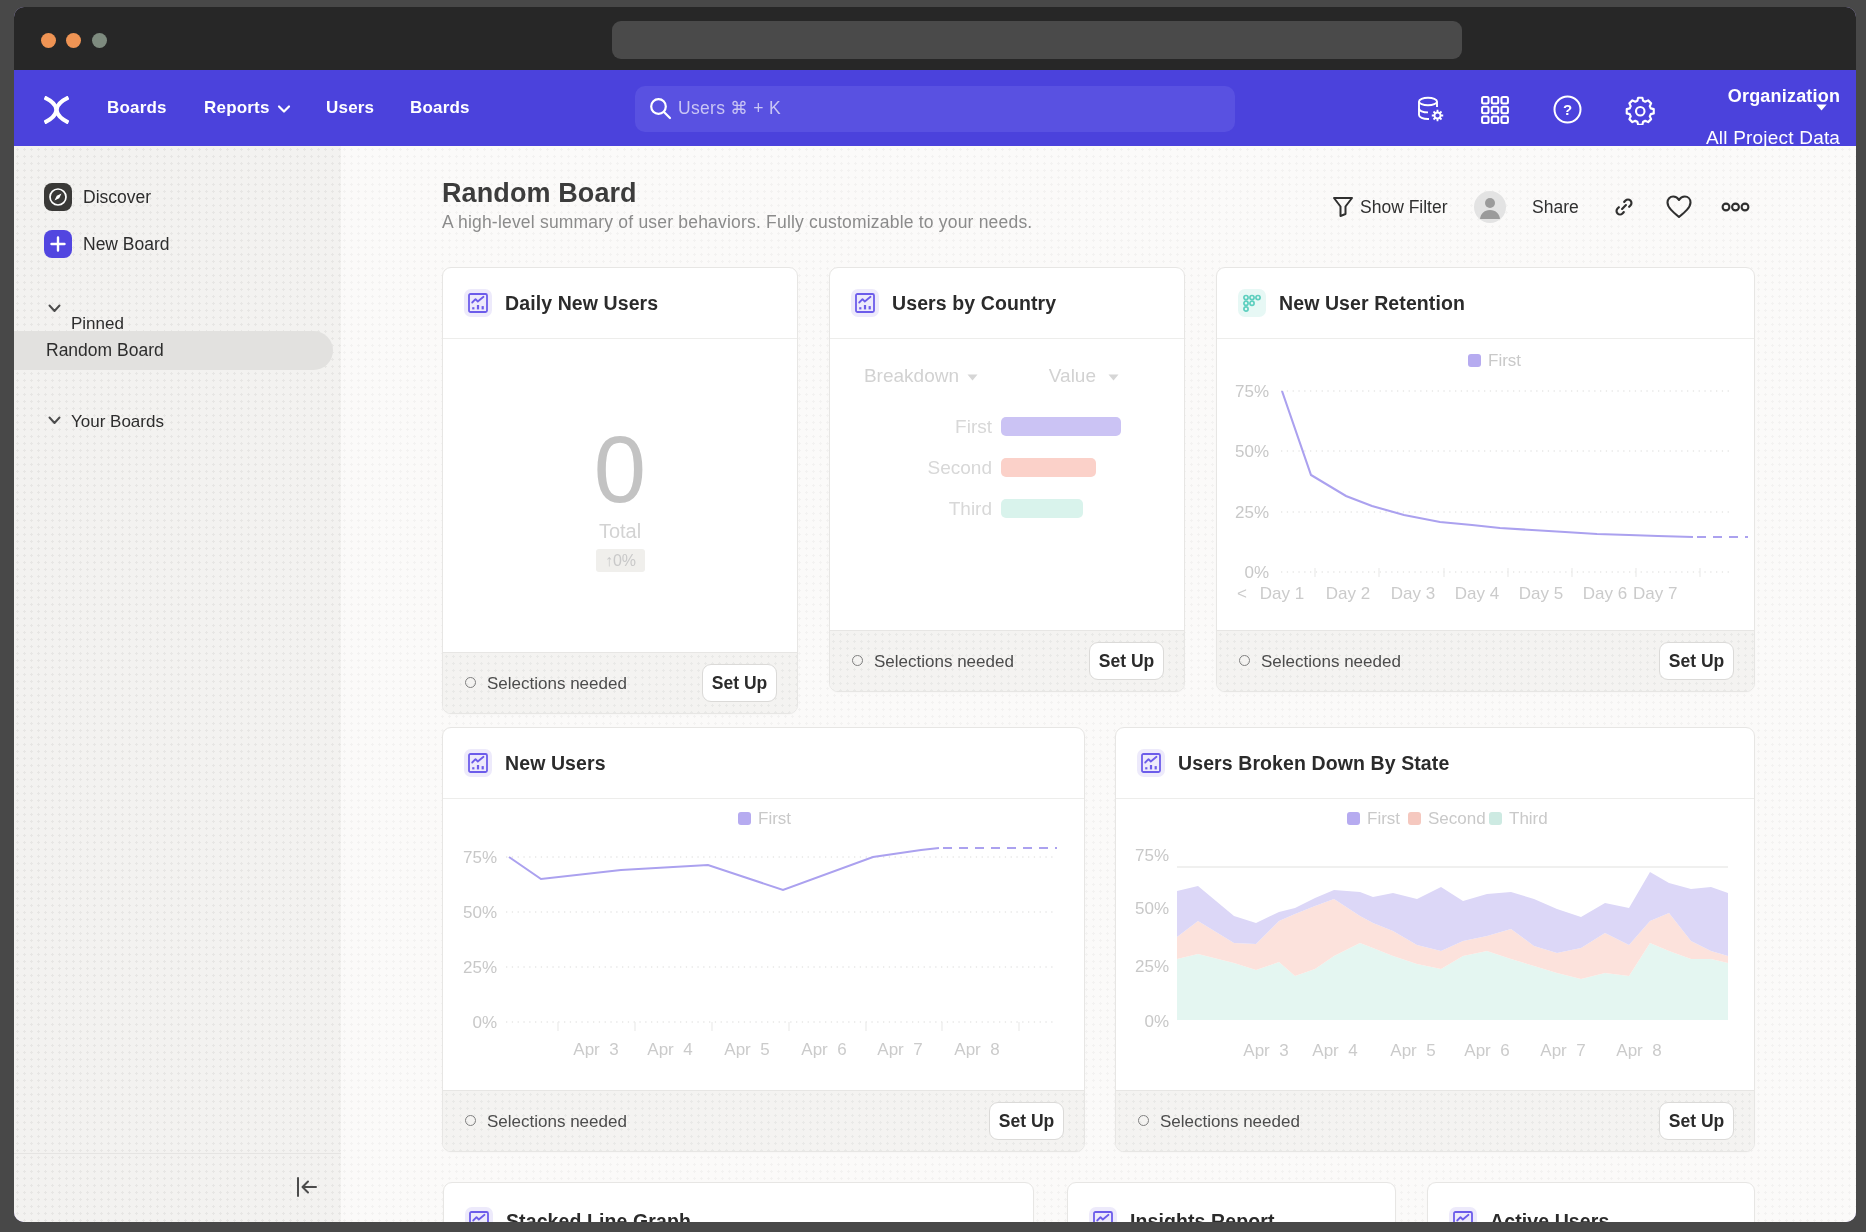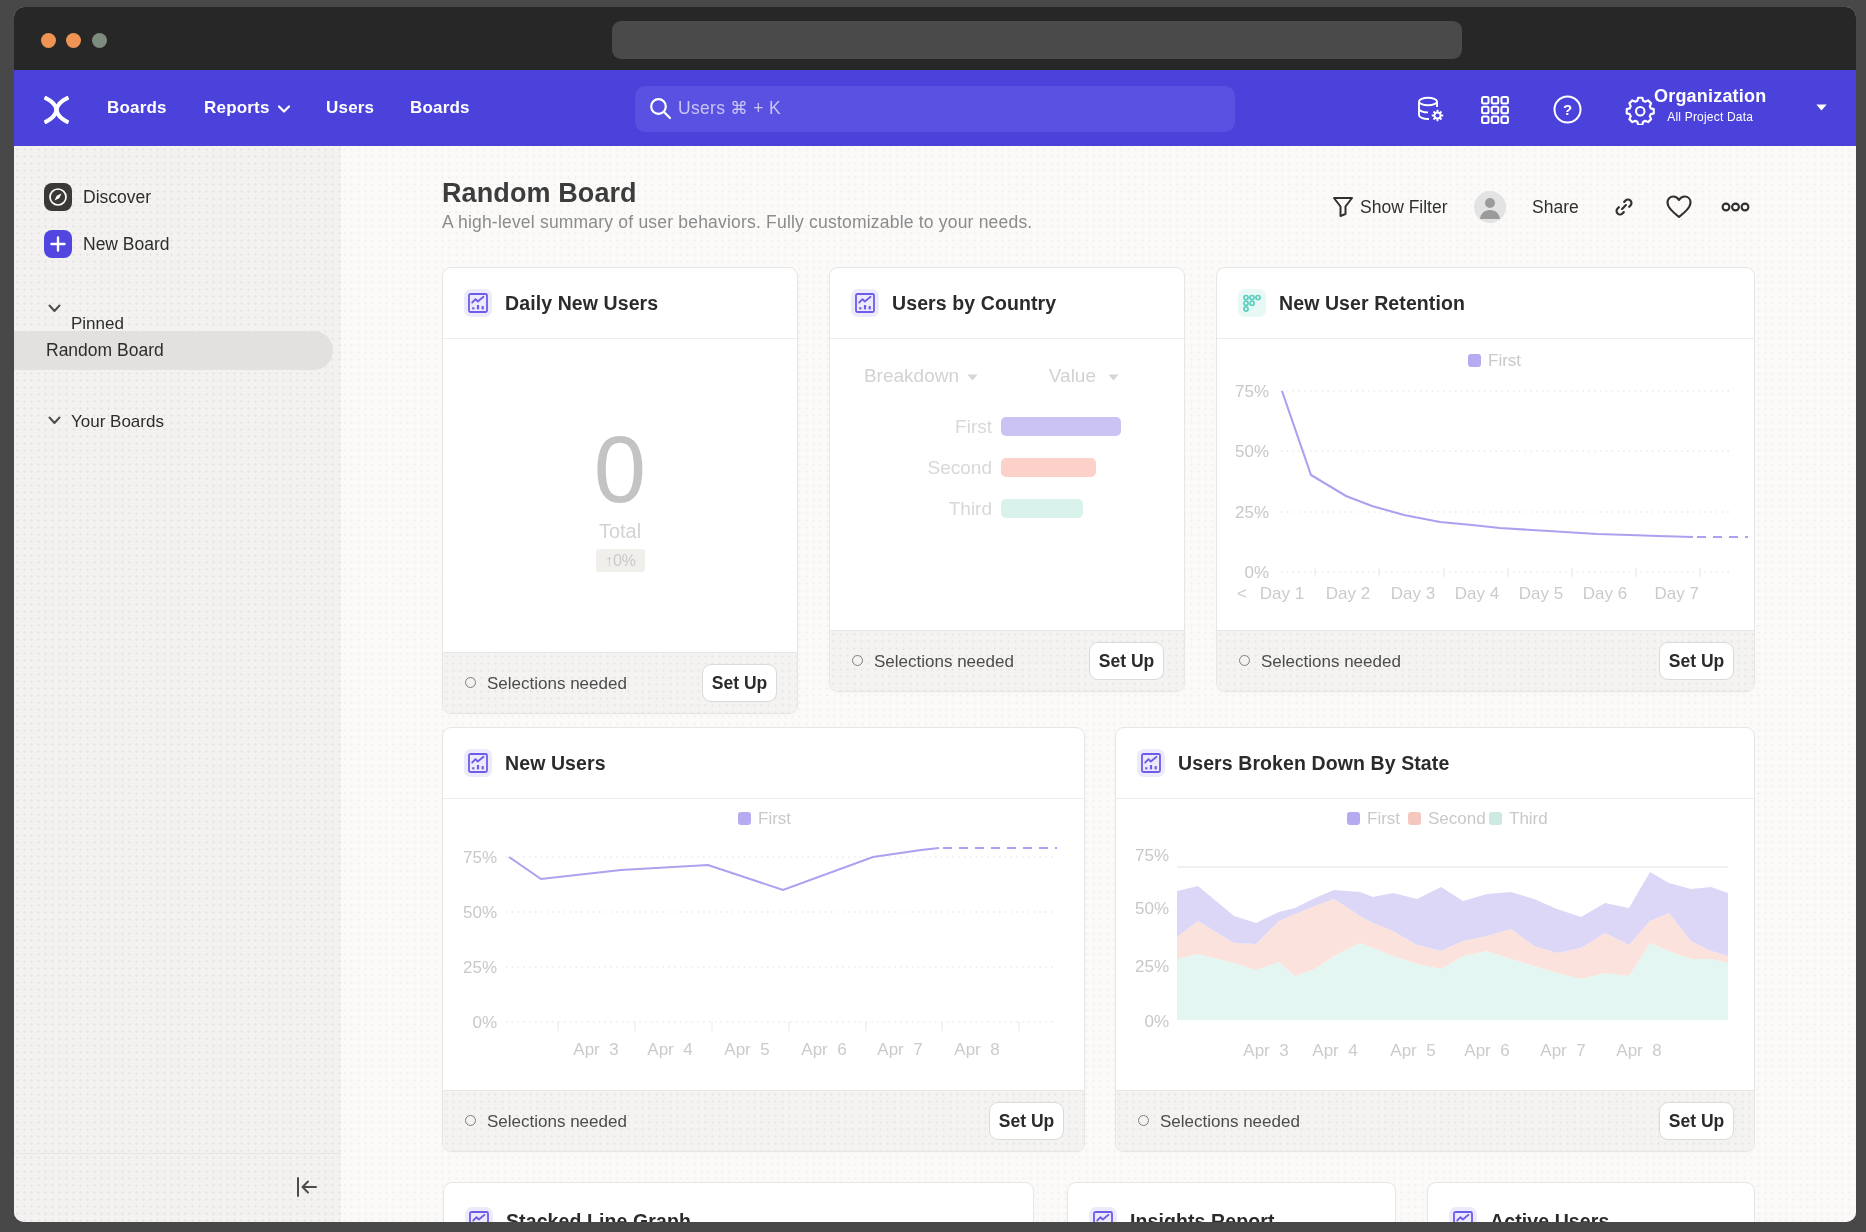--- a/index.html
+++ b/index.html
@@ -12,23 +12,23 @@
 
 #titlebar { position:absolute; left:0; top:0; width:100%; height:63px; background:#272727; }
 .dot { position:absolute; top:26px; width:15px; height:15px; border-radius:50%; }
 #urlbar { position:absolute; left:598px; top:14px; width:850px; height:38px; border-radius:9px; background:#4a4a4a; }
 
 #nav { position:absolute; left:0; top:63px; width:100%; height:76px; background:#4b42dc; }
 .navlink { position:absolute; color:#fff; font-size:17px; font-weight:600; line-height:76px; height:76px; letter-spacing:0.2px; }
 #search { position:absolute; left:621px; top:16px; width:600px; height:46px; border-radius:10px; background:#5951e1; }
 #search .ph { position:absolute; left:43px; top:12px; font-size:17.5px; color:#c9c5f4; letter-spacing:0.3px;}
 .navico { position:absolute; top:0; }
-#orgbox { position:absolute; left:1640px; top:16px; text-align:center; color:#fff; }
+#orgbox { position:absolute; left:1692px; top:16px; text-align:right; color:#fff; }
 #orgbox .l1 { font-size:18px; font-weight:700; letter-spacing:0.2px; }
-#orgbox .l2 { font-size:12px; margin-top:3px; letter-spacing:0.2px; }
+#orgbox .l2 { font-size:19px; margin-top:20px; letter-spacing:0.2px; }
 
 #sidebar { position:absolute; left:0; top:139px; width:327px; height:1076px; background:#f3f2f0;
   background-image: radial-gradient(rgba(0,0,0,0.05) 1px, transparent 1.1px);
   background-size:7px 7px; }
 .side-item { position:absolute; left:30px; display:flex; align-items:center; }
 .side-ic { width:28px; height:28px; border-radius:8px; flex:0 0 28px; }
 .side-label { margin-left:11px; font-size:17.5px; color:#2d2d2d; font-weight:500; }
 .sec-label { position:absolute; font-size:17px; color:#2d2d2d; font-weight:500; }
 #pill { position:absolute; left:0; top:185px; width:319px; height:39px; background:#e2e1df; border-radius:0 20px 20px 0; }
 #pill span { position:absolute; left:32px; top:9px; font-size:17.5px; color:#2d2d2d; }
@@ -309,21 +309,21 @@
       <path fill="none" stroke="#aba1ef" stroke-width="2.1" d="M65,123 L94,207 L129,228 L155,238 L187,247 L223,254 L255,257 L283,260 L315,262 L348,264 L380,266 L412,267 L441,268 L476,269"></path>
       <path fill="none" stroke="#aba1ef" stroke-width="2.1" stroke-dasharray="9 7" d="M480,269 L531,269"></path>
     </svg>
     <div class="xlab" style="left:20px; top:316px;">&lt;</div>
     <div class="xlab" style="left:38px; top:316px; width:54px; text-align:center;">Day 1</div>
     <div class="xlab" style="left:104px; top:316px; width:54px; text-align:center;">Day 2</div>
     <div class="xlab" style="left:169px; top:316px; width:54px; text-align:center;">Day 3</div>
     <div class="xlab" style="left:233px; top:316px; width:54px; text-align:center;">Day 4</div>
     <div class="xlab" style="left:297px; top:316px; width:54px; text-align:center;">Day 5</div>
     <div class="xlab" style="left:361px; top:316px; width:54px; text-align:center;">Day 6</div>
-    <div class="xlab" style="left:428px; top:316px; width:54px; text-align:right;">Day 7</div>
+    <div class="xlab" style="left:416px; top:316px; width:54px; text-align:left;">Day 7</div>
     <div class="card-foot">
       <div class="sel-circ"></div>
         <div class="sel-txt">Selections needed</div>
         <div class="setup">Set Up</div>
     </div>
   </div>
 
   <div class="card" style="left:428px; top:720px; width:643px; height:425px;">
     <div class="card-head"></div>
     <div class="card-ico">

